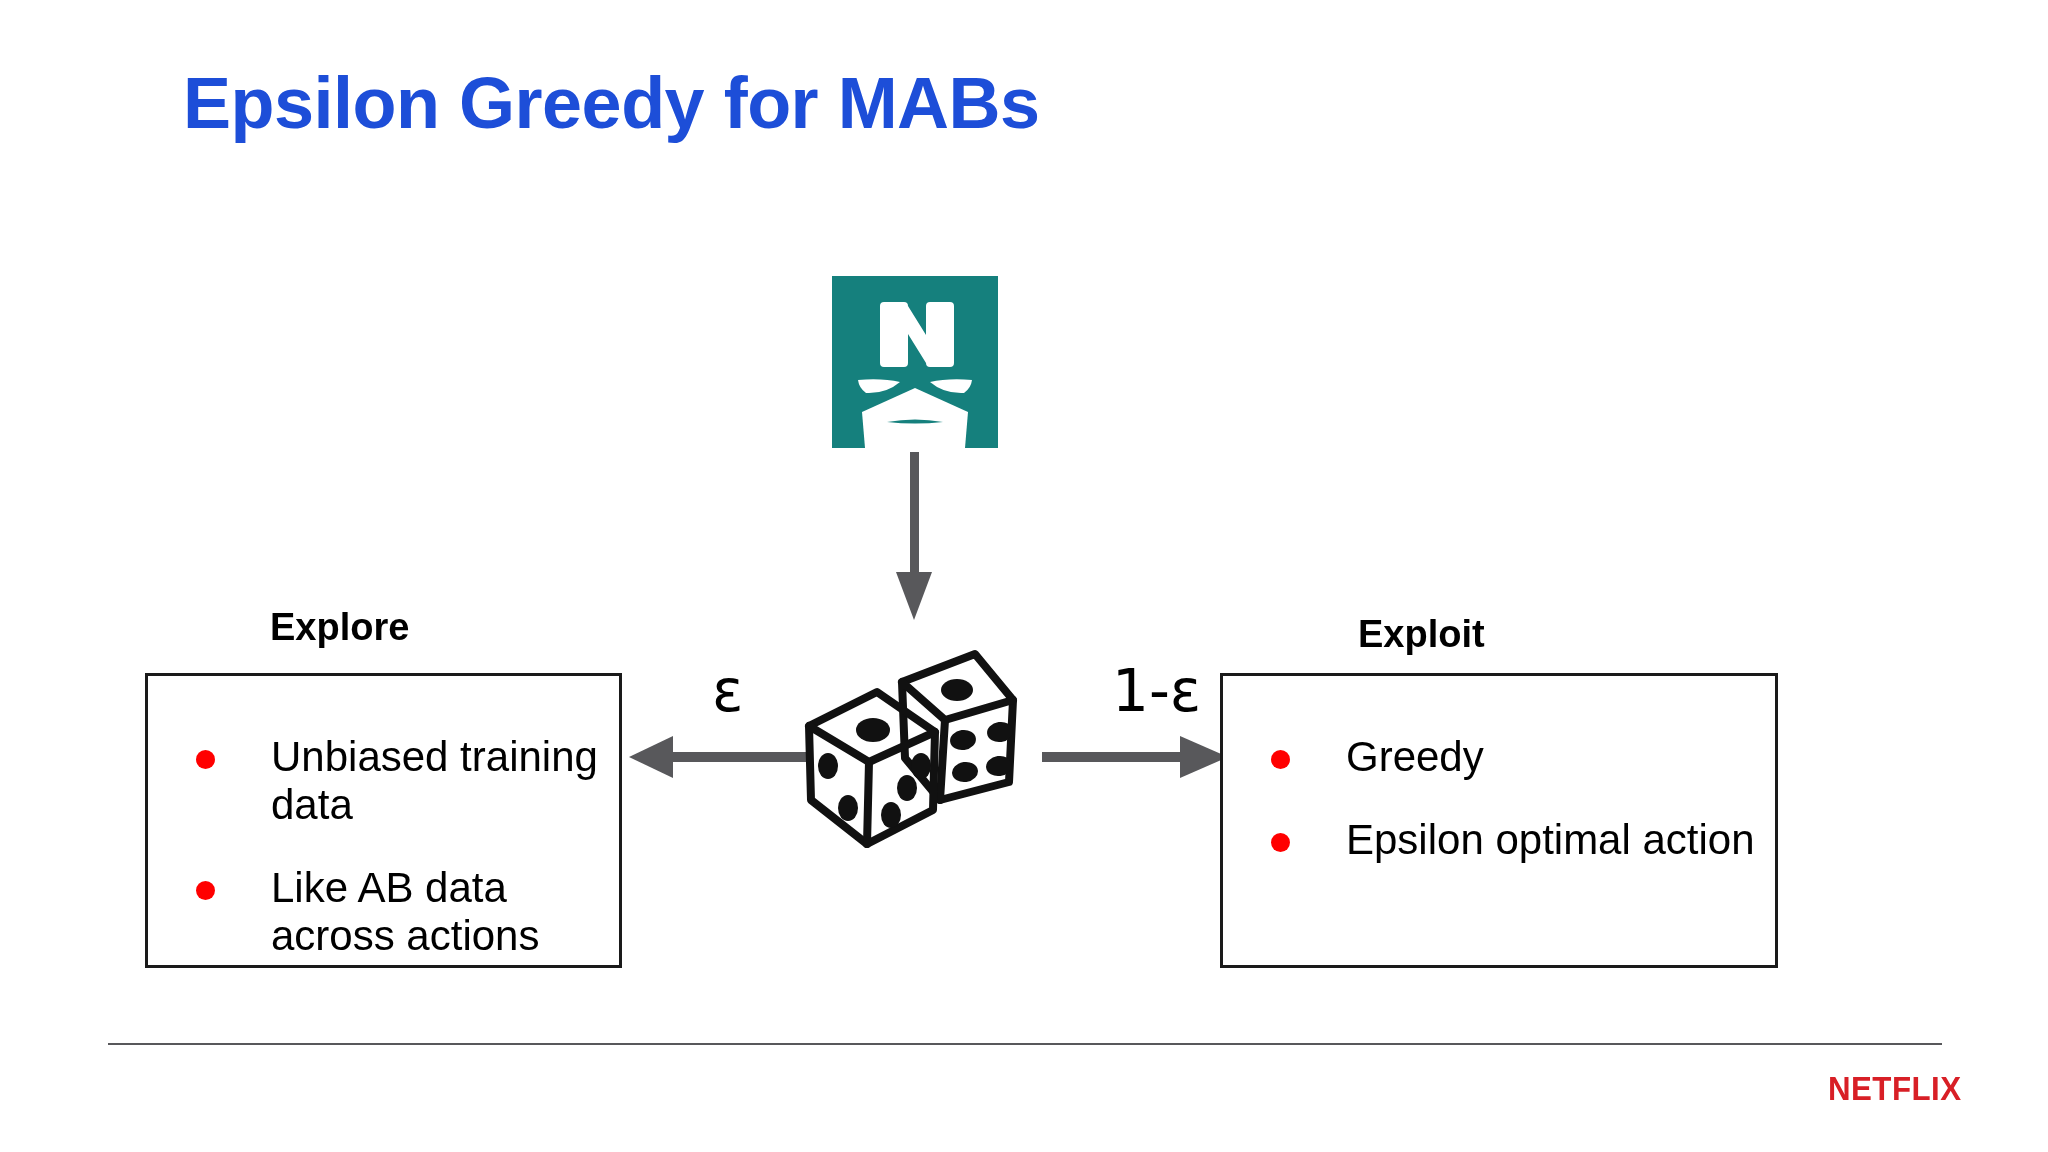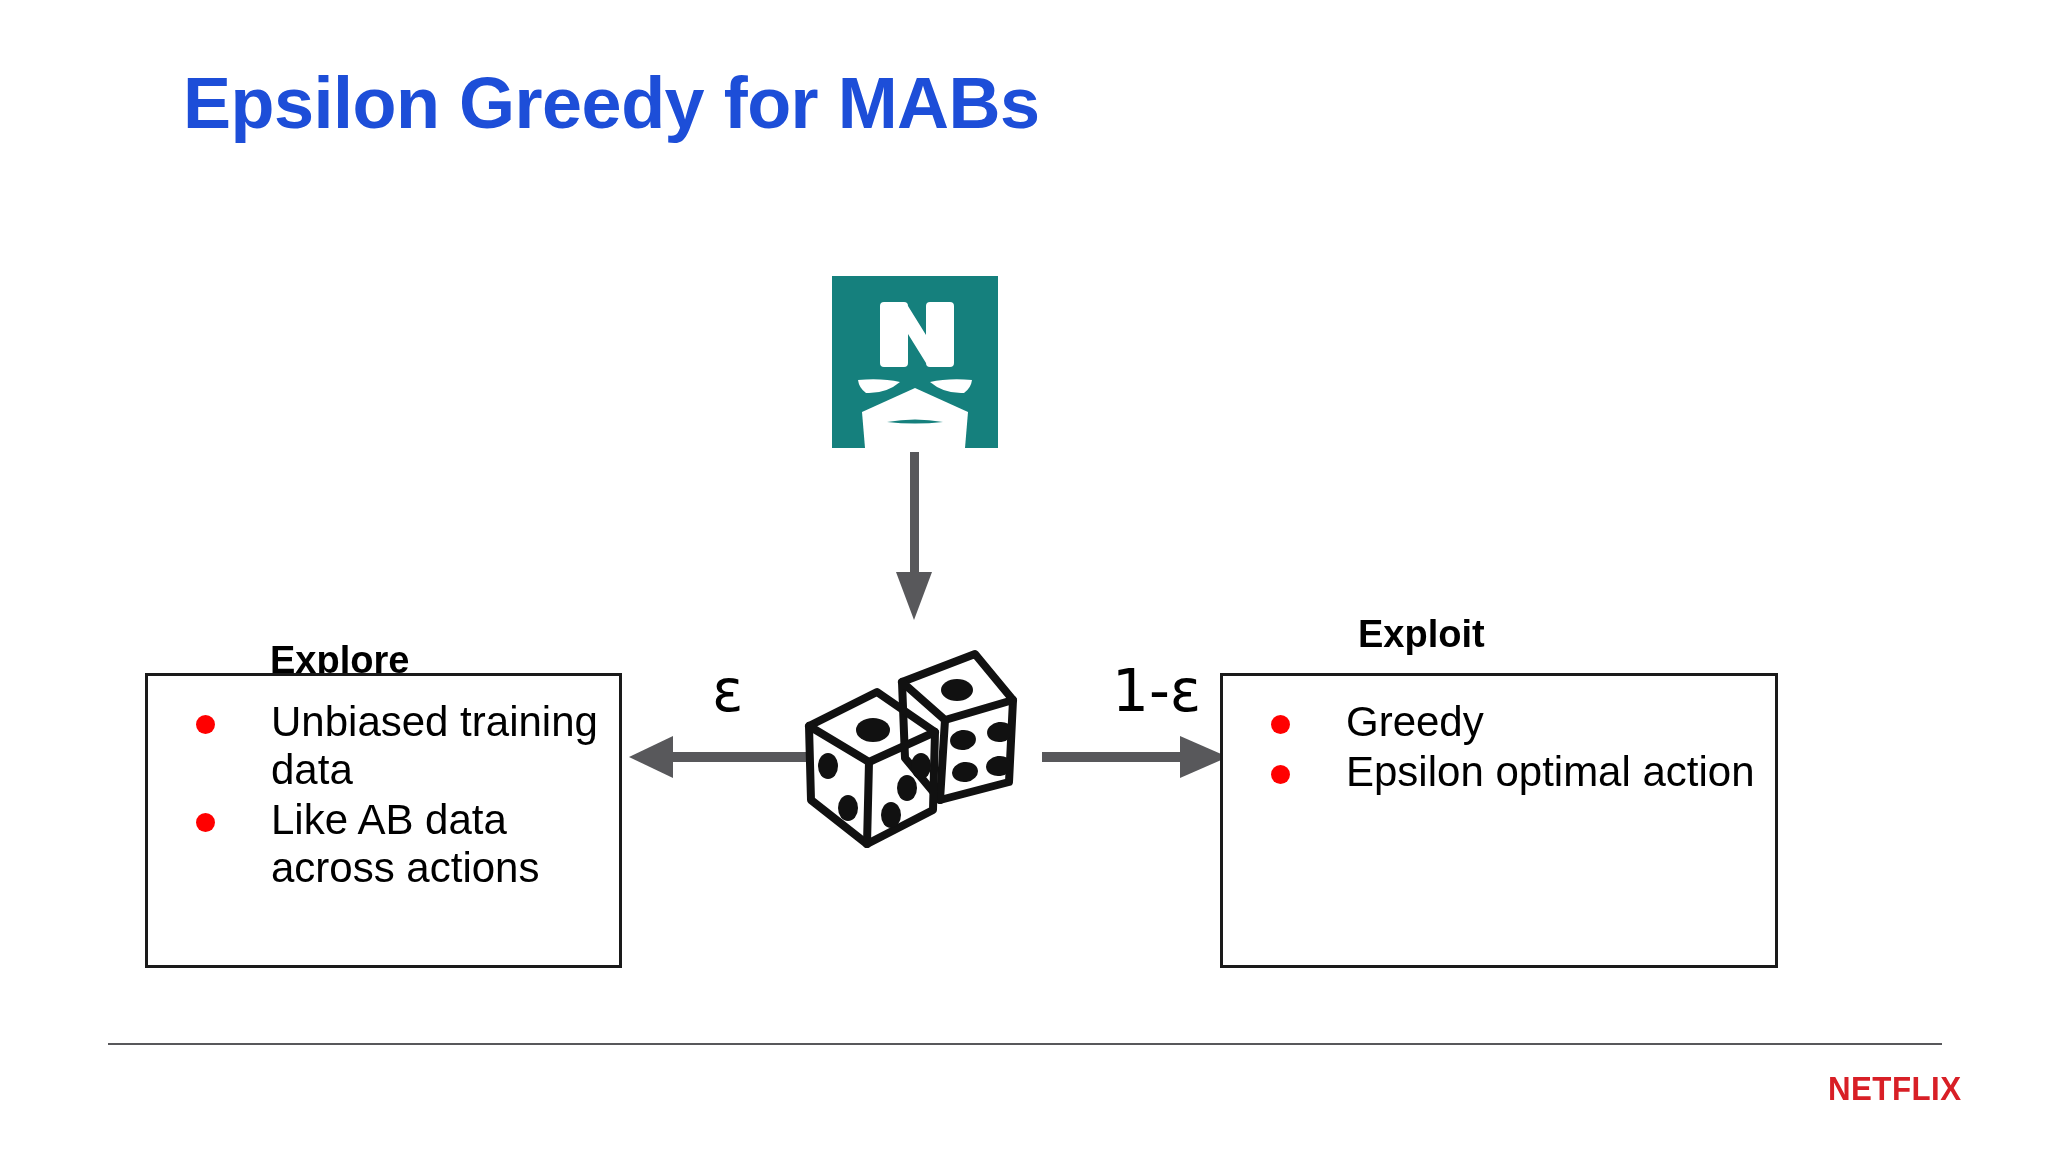--- a/index.html
+++ b/index.html
@@ -102,21 +102,21 @@
   .eps-right { left: 1112px; top: 662px; text-align: center; }
 
   
   .sec-heading {
     position: absolute;
     font-size: 38px;
     font-weight: bold;
     color: #000000;
     white-space: nowrap;
   }
-  .heading-explore { left: 270px; top: 639px; }
+  .heading-explore { left: 270px; top: 606px; }
   .heading-exploit { left: 1358px; top: 613px; }
 
   
   .box {
     position: absolute;
     border: 3px solid #1a1a1a;
     background: #ffffff;
     box-sizing: border-box;
   }
   .box-explore {
@@ -133,20 +133,21 @@
   }
   .bullets {
     list-style: none;
     margin: 0;
     padding: 22px 18px 0 0;
   }
   .bullet-row {
     display: flex;
     align-items: flex-start;
     margin-bottom: 2px;
+    margin-top: 35px;
   }
   .bullet-dot {
     flex: 0 0 auto;
     width: 19px;
     height: 19px;
     border-radius: 50%;
     background: #FF0000;
     margin-left: 48px;
     margin-top: 17px;
   }

